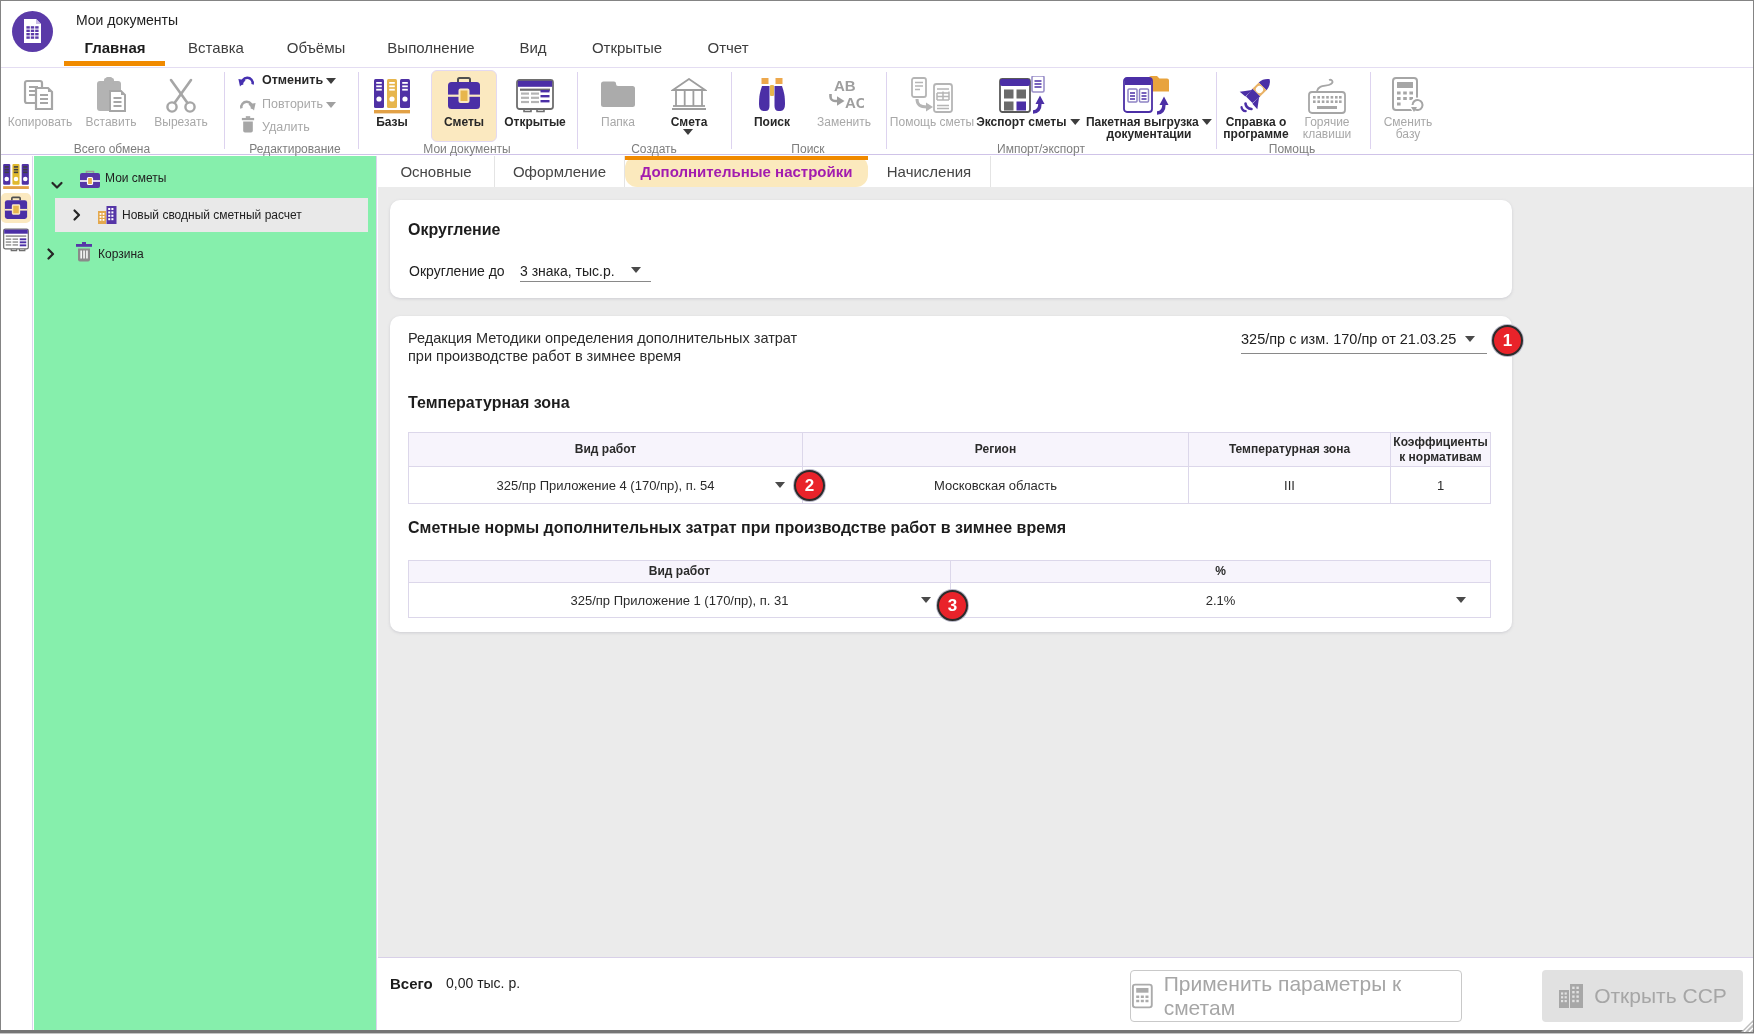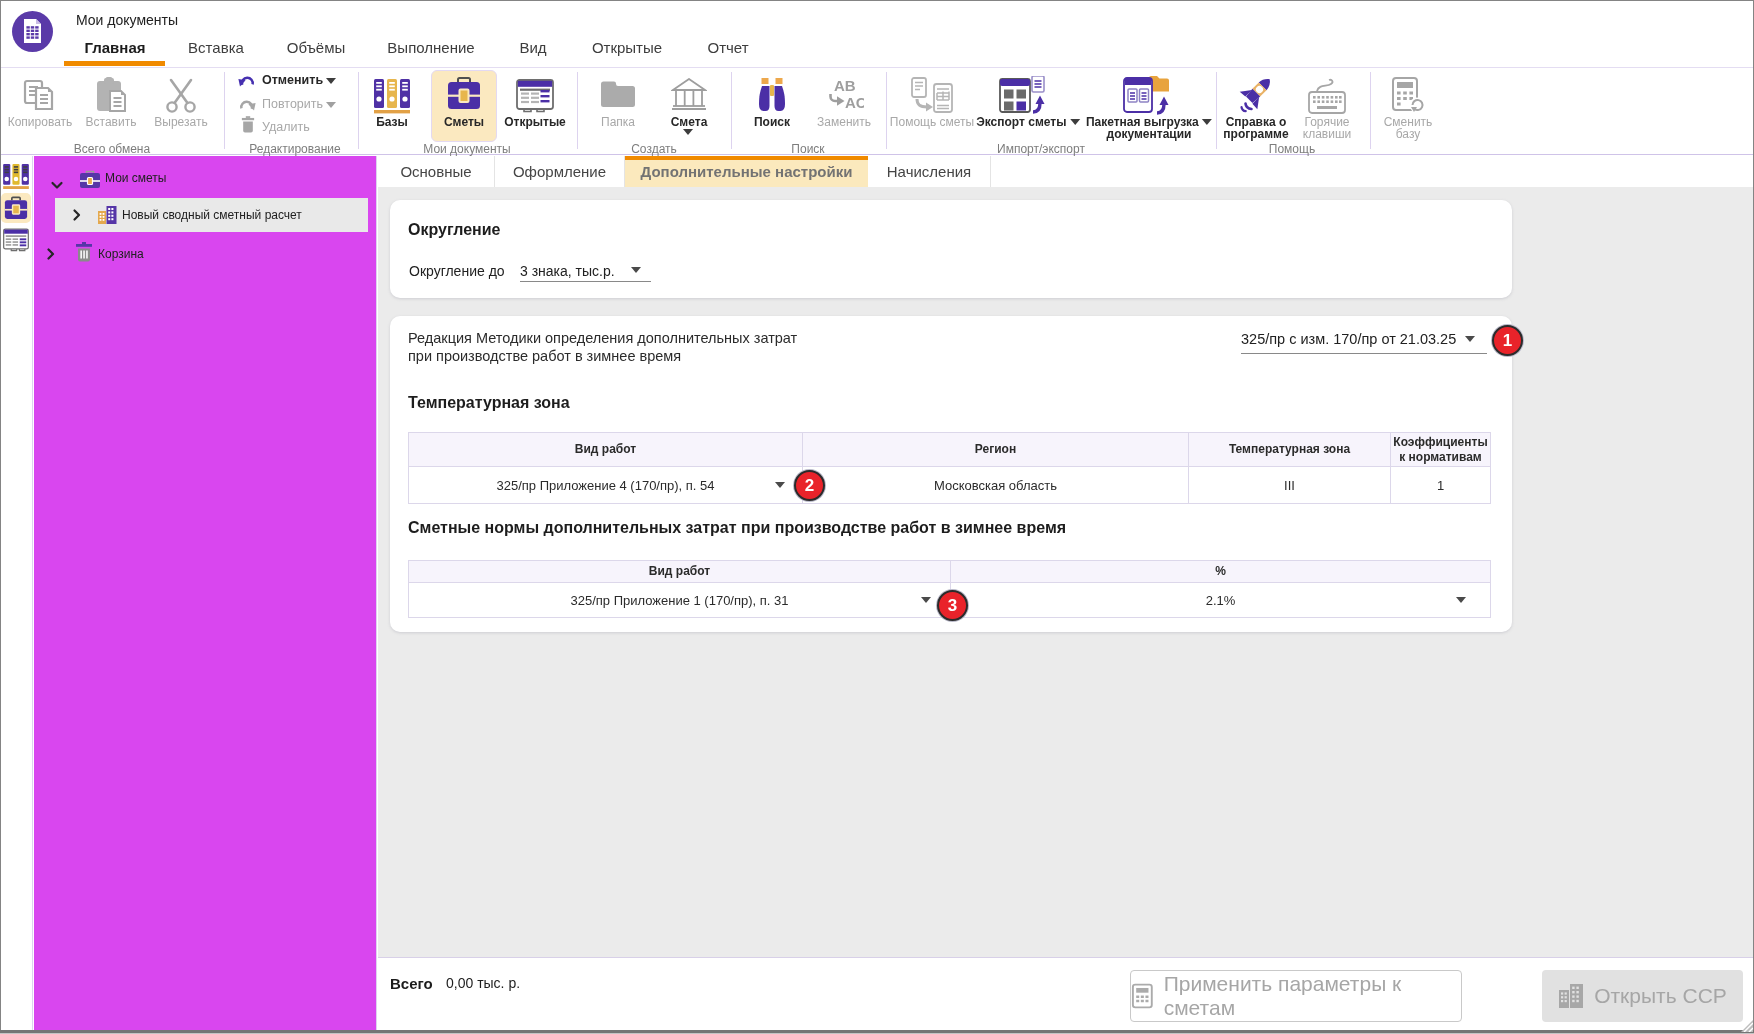--- a/index.html
+++ b/index.html
@@ -27,30 +27,30 @@
 .rcap { position:absolute; transform:translateX(-50%); top:48px; font-size:12px; color:#272727; white-space:nowrap; text-align:center; line-height:12px; }
 .rcap.g { color:#a8a8a8; }
 .rcap.bold { font-weight:bold; }
 .srow { position:absolute; font-size:12.5px; white-space:nowrap; }
 .car { display:inline-block; width:0; height:0; border-left:5px solid transparent; border-right:5px solid transparent; border-top:6px solid #3d3d3d; }
 .car.g { border-top-color:#a0a0a0; }
 #smety-hl { position:absolute; left:431px; top:2px; width:66px; height:72px; background:#fbe9c0; border:1px solid #e3d9f2; border-radius:6px; }
 
 
 #strip { position:absolute; left:0; top:156px; width:33px; height:876px; background:#fff; border-right:1px solid #ddd3ef; z-index:1; }
-#tree { position:absolute; left:34px; top:156px; width:343px; height:876px; background:#d946ef; border-right:1px solid #ddd3ef; z-index:1; }
+#tree { position:absolute; left:34px; top:156px; width:343px; height:876px; background:#86efac; border-right:1px solid #ddd3ef; z-index:1; }
 .trow { position:absolute; font-size:12px; color:#212121; }
 #hl { position:absolute; left:21px; top:42px; width:313px; height:34px; background:#e9e9e9; }
 .chev { stroke:#262626; stroke-width:2.2; fill:none; stroke-linecap:round; stroke-linejoin:round; }
 
 
 #main { position:absolute; left:378px; top:156px; width:1376px; height:876px; background:#ebebeb; }
 #tabbar { position:absolute; left:0; top:0; width:100%; height:31px; background:#fff; }
 .tab { position:absolute; top:0; height:31px; font-size:15px; color:#454545; display:flex; align-items:center; justify-content:center; border-right:1px solid #e4e4e4; }
-.tab.active { background:#fbe9bd; font-weight:bold; color:#737373; border-right:none; }
+.tab.active { background:#fbe9bd; font-weight:bold; color:#a21caf; border-right:none;border-radius:12px; }
 .card { position:absolute; left:12px; width:1122px; background:#fff; border-radius:10px; box-shadow:0 1px 3px rgba(120,120,140,0.25); }
 #card1 { top:44px; height:98px; }
 #card2 { top:160px; height:316px; }
 h3.sec { font-size:16px; color:#1d1d1d; position:absolute; white-space:nowrap; }
 table.tbl { border-collapse:collapse; width:1082px; table-layout:fixed; position:absolute; }
 .tbl th { background:#f7f4fc; border:1px solid #dcd7ea; font-size:12px; color:#2b2b2b; font-weight:bold; text-align:center; line-height:15px; }
 .tbl td { border:1px solid #dcd7ea; font-size:13px; color:#2b2b2b; text-align:center; background:#fff; position:relative; }
 .redball { position:absolute; width:31px; height:31px; border-radius:50%; background:#e9232a; border:2px solid #2b2b2b; color:#fff; font-weight:bold; font-size:17px; display:flex; align-items:center; justify-content:center; z-index:5; box-shadow:0 0 0 1px #b9b9c9; }
 .dd { display:inline-block; width:0; height:0; border-left:5.5px solid transparent; border-right:5.5px solid transparent; border-top:6.5px solid #4a4a4a; }
 

